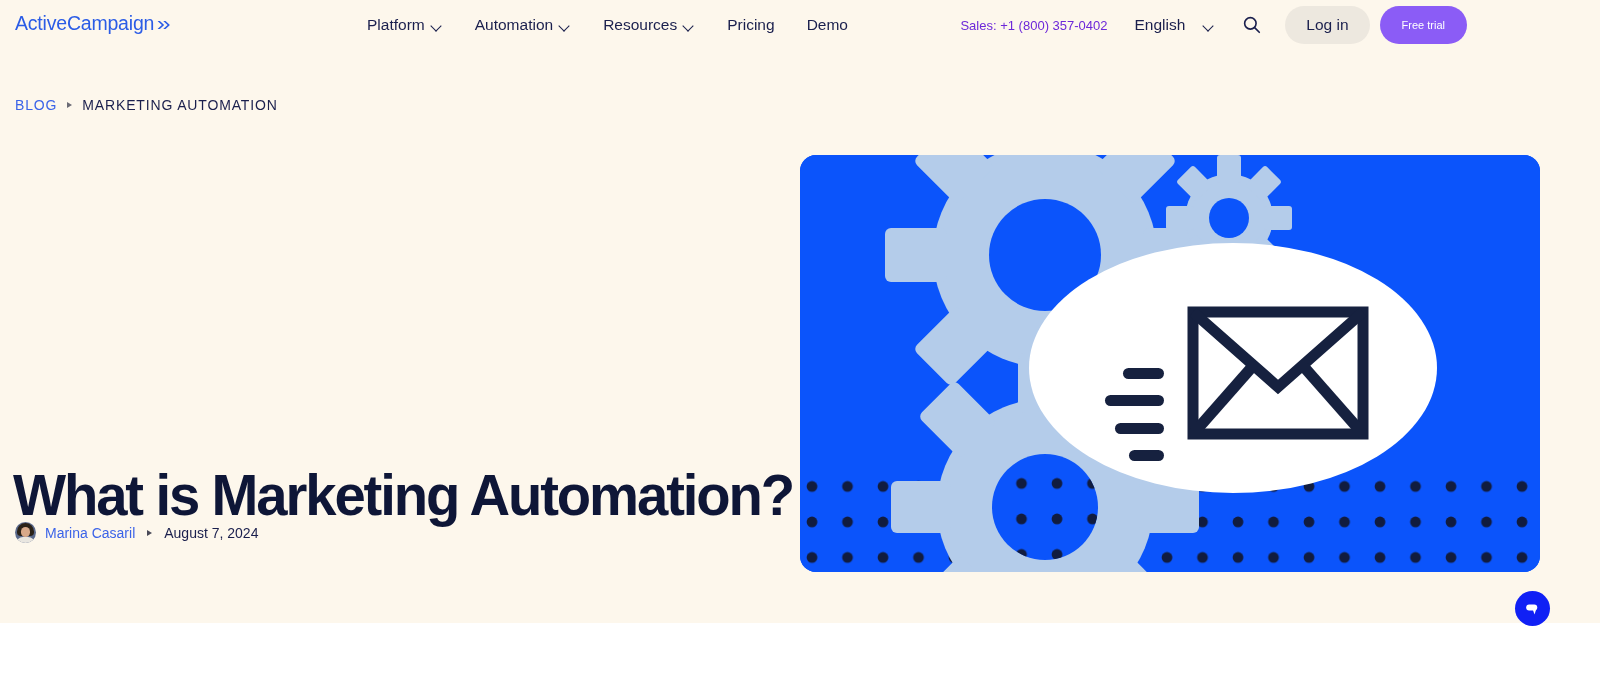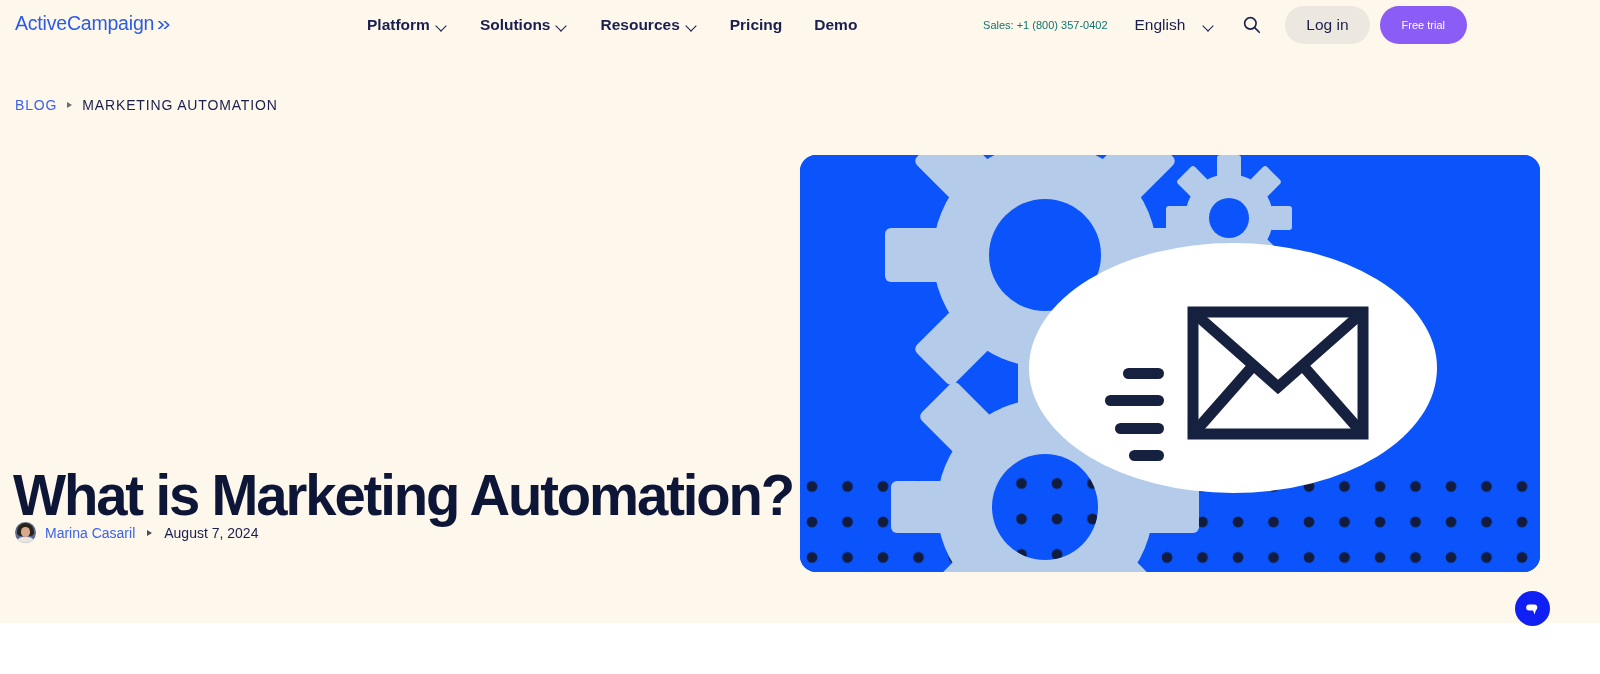--- a/index.html
+++ b/index.html
@@ -52,21 +52,20 @@
   }
   .logo-chev { font-size: 20px; line-height: 1; display:block; transform: translateY(-1px) scaleX(1.25); }
 
   .main-nav {
     position: absolute;
     left: 367px; top: 12px;
     display: flex;
     align-items: center;
     gap: 32px;
     height: 26px;
-    font-weight: bold;
   }
   .nav-item {
     display: flex;
     align-items: center;
     gap: 7px;
     color: #1A1F4D;
     font-size: 15.5px;
     white-space: nowrap;
     cursor: pointer;
   }
@@ -87,22 +86,22 @@
 
   .header-right {
     position: absolute;
     right: 17px; top: 6px;
     display: flex;
     align-items: center;
     gap: 0px;
     height: 38px;
   }
   .sales-phone {
-    color: #0f766e;
-    font-size: 11px;
+    color: #6d28d9;
+    font-size: 13px;
     white-space: nowrap;
     margin-right: 27px;
     cursor: pointer;
   }
   .lang {
     display: flex; align-items: center; gap: 19px;
     color: #1A1F4D; font-size: 15.5px; cursor: pointer;
     margin-right: 26px;
   }
   .search-btn {
@@ -248,21 +247,21 @@
       <span>ActiveCampaign</span>
       <span class="logo-chev">»</span>
     </div>
 
     <nav class="main-nav">
       <div class="nav-item">
         <span>Platform</span>
         <span class="chev"></span>
       </div>
       <div class="nav-item">
-        <span>Solutions</span>
+        <span>Automation</span>
         <span class="chev"></span>
       </div>
       <div class="nav-item">
         <span>Resources</span>
         <span class="chev"></span>
       </div>
       <div class="nav-item">
         <span>Pricing</span>
       </div>
       <div class="nav-item">

